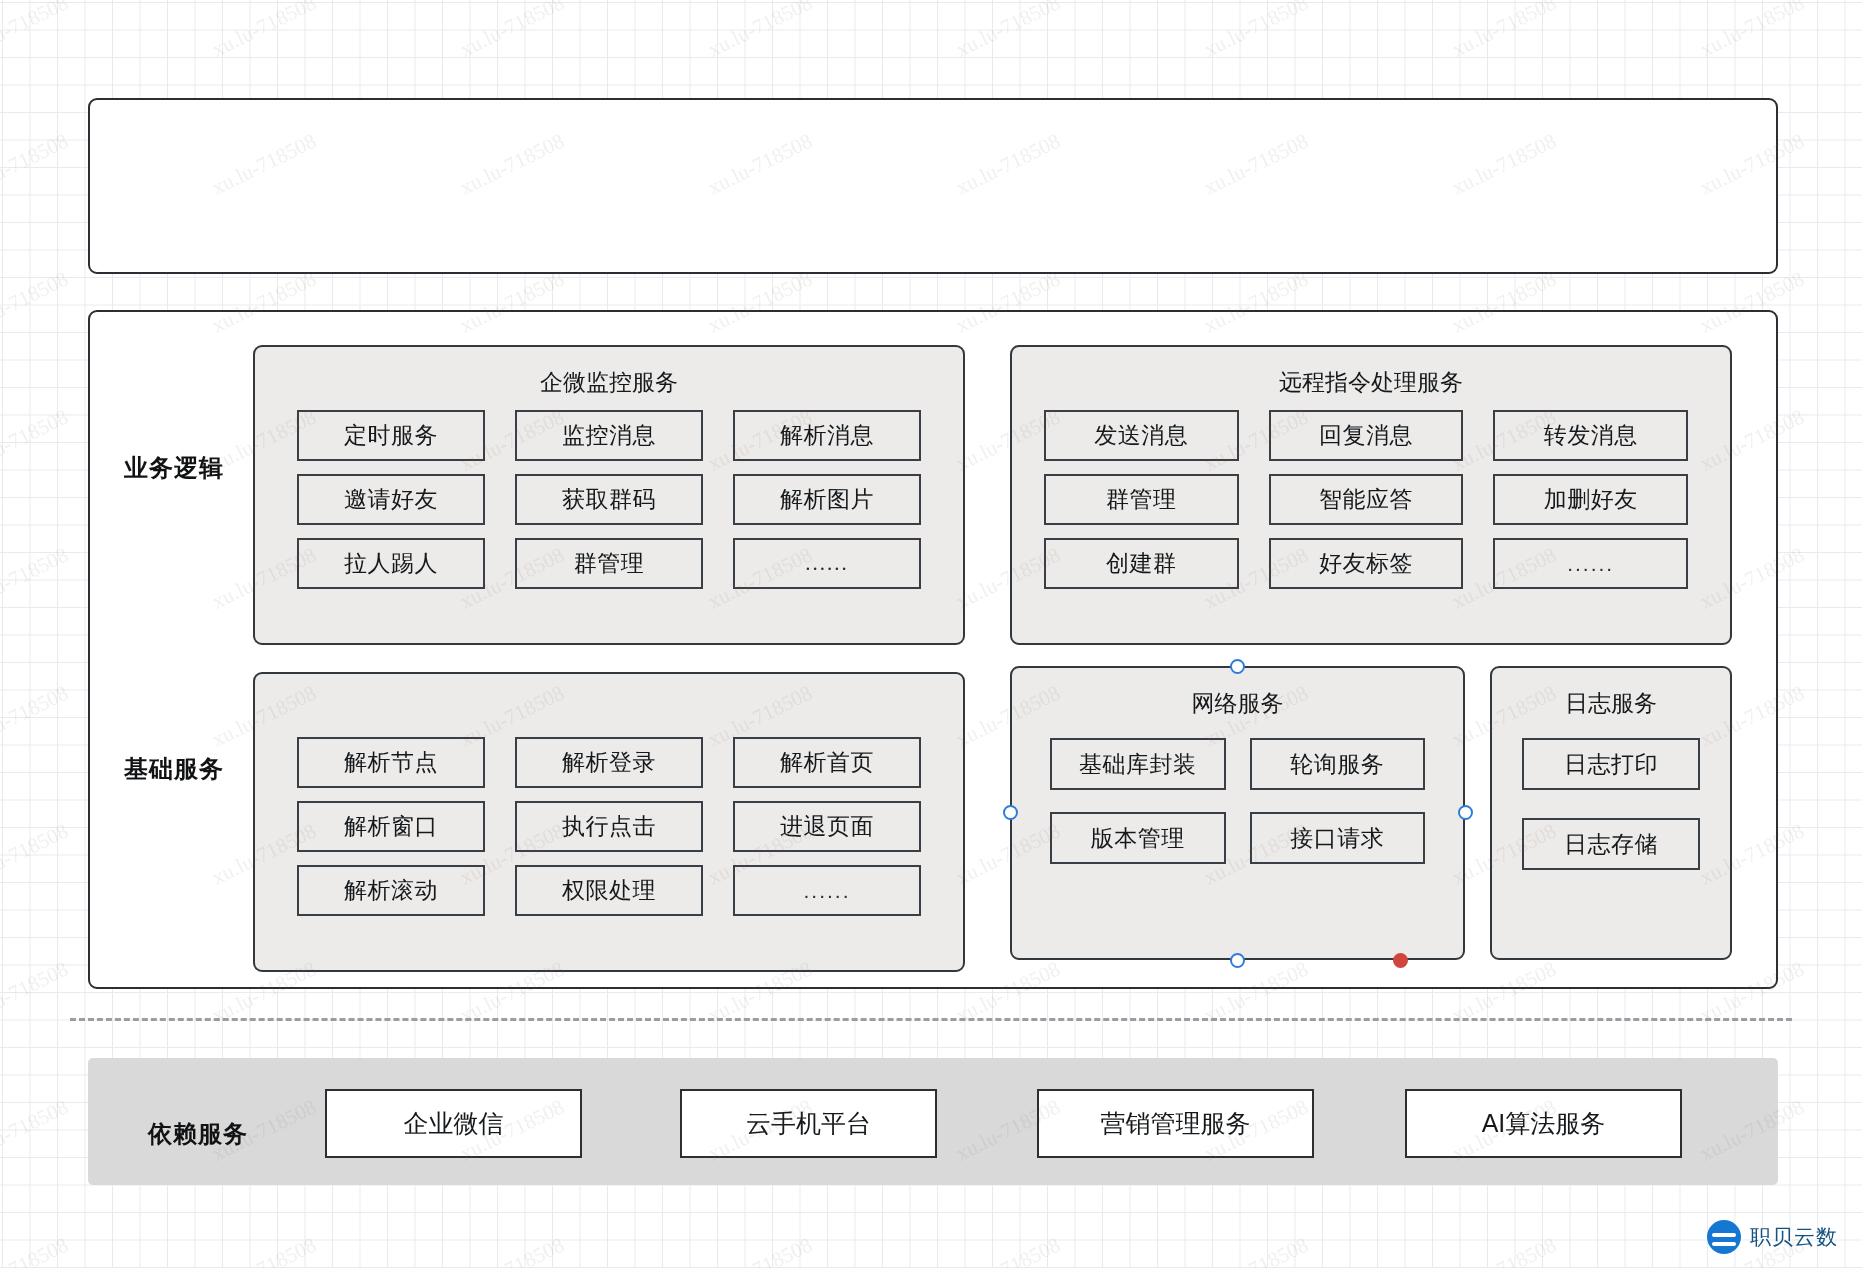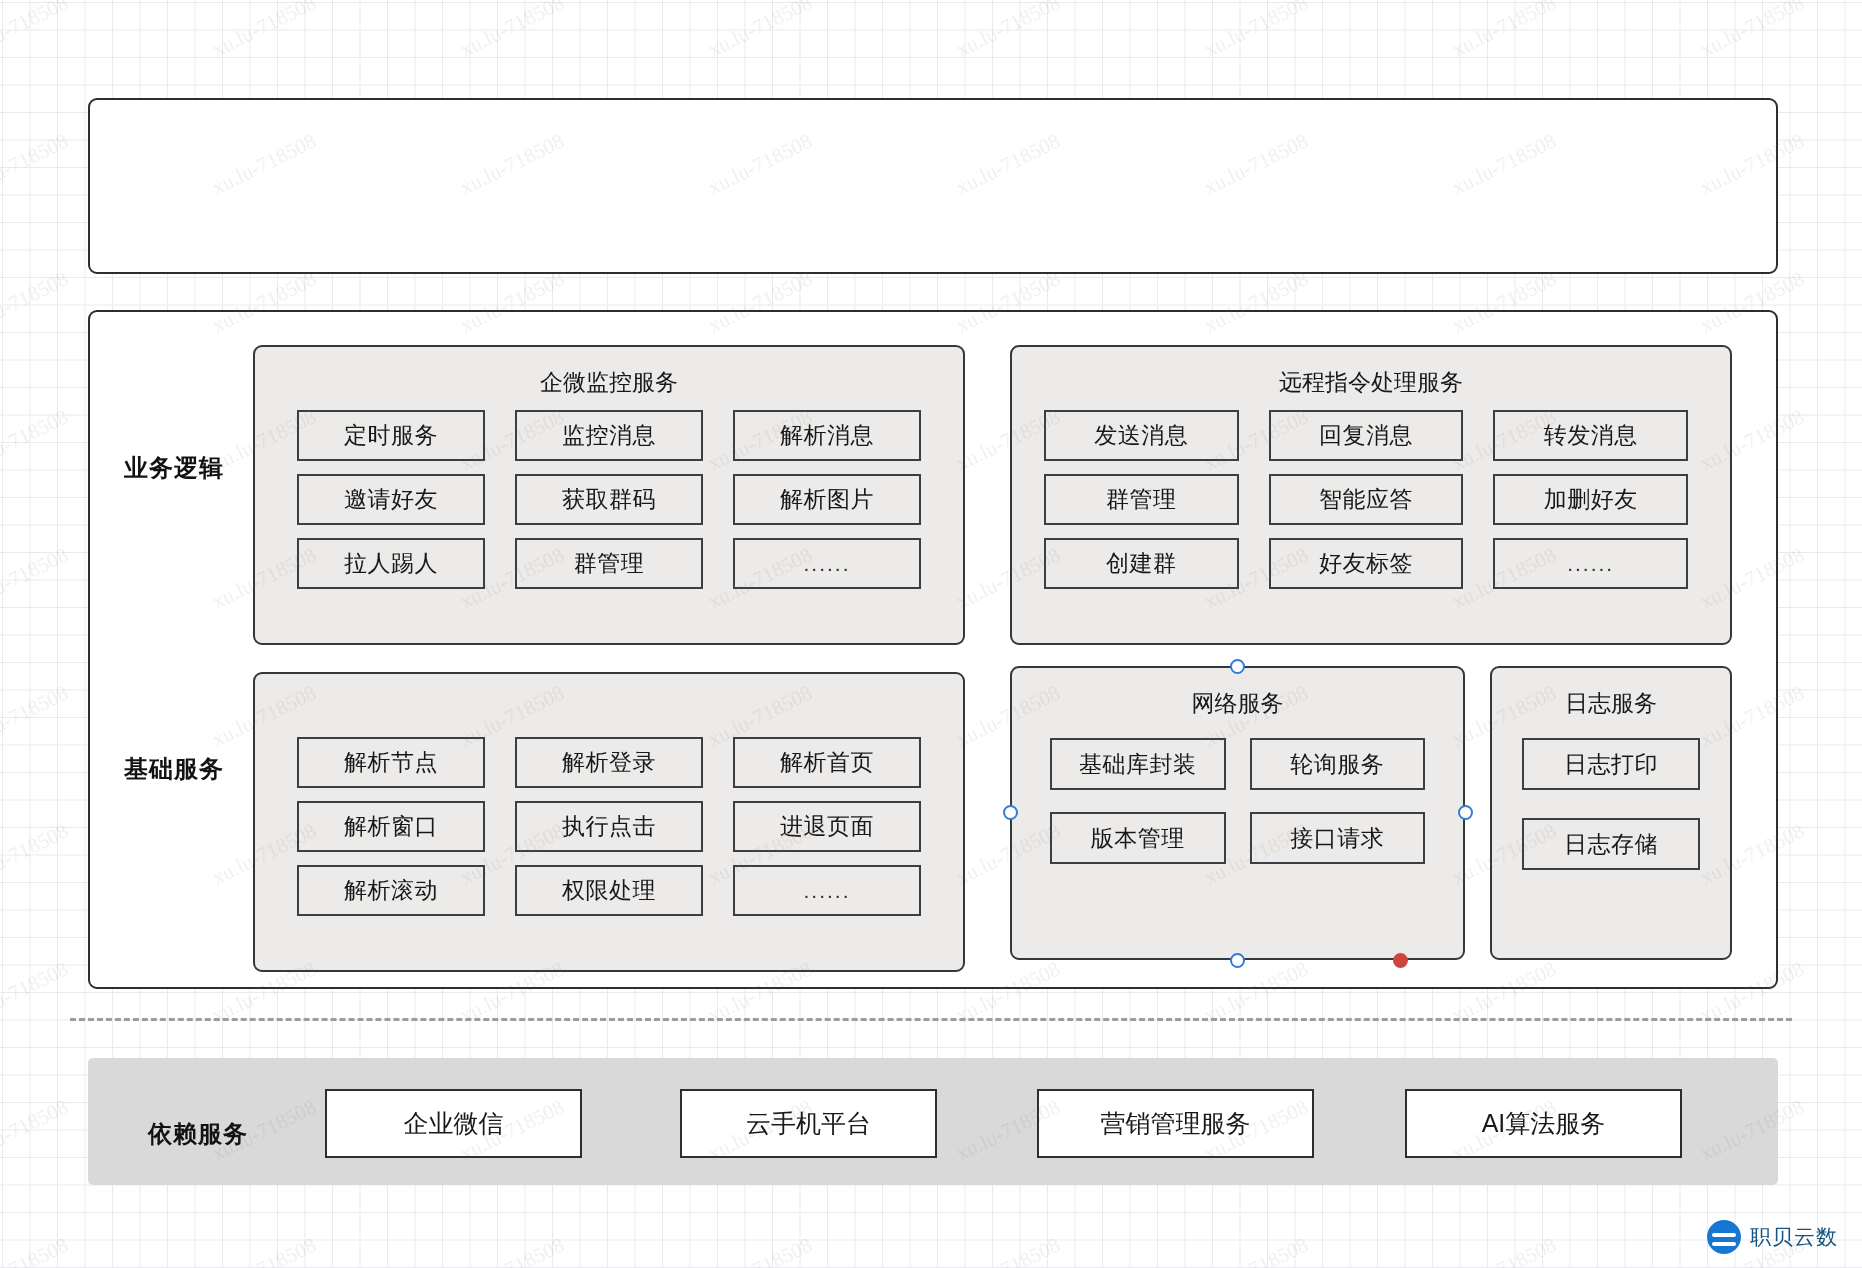--- a/index.html
+++ b/index.html
@@ -116,21 +116,21 @@
     align-items: center;
     justify-content: center;
     font-size: 23px;
     color: #16191c;
     letter-spacing: 0.5px;
   }
   .cell.dots { letter-spacing: 2px; font-size: 21px; color: #2a2e33; }
 
   
   #grp-qw   { left: 253px;  top: 345px; width: 712px;  height: 300px; }
-  #grp-qw   .group-grid { grid-template-columns: repeat(3, 1fr); }
+  #grp-qw   .group-grid { grid-template-columns: repeat(3, 1fr); font-family: Liberation Serif, serif; }
 
   #grp-rc   { left: 1010px; top: 345px; width: 722px;  height: 300px; }
   #grp-rc   .group-grid { grid-template-columns: repeat(3, 1fr); padding-left: 32px; }
 
   #grp-acc  { left: 253px;  top: 672px; width: 712px;  height: 300px; }
   #grp-acc  .group-grid { grid-template-columns: repeat(3, 1fr); }
 
   #grp-net  { left: 1010px; top: 666px; width: 455px;  height: 294px; }
   #grp-net  .group-grid { grid-template-columns: repeat(2, 1fr); gap: 22px 24px; padding: 0 38px; top: 70px; }
   #grp-net  .cell { height: 52px; }

